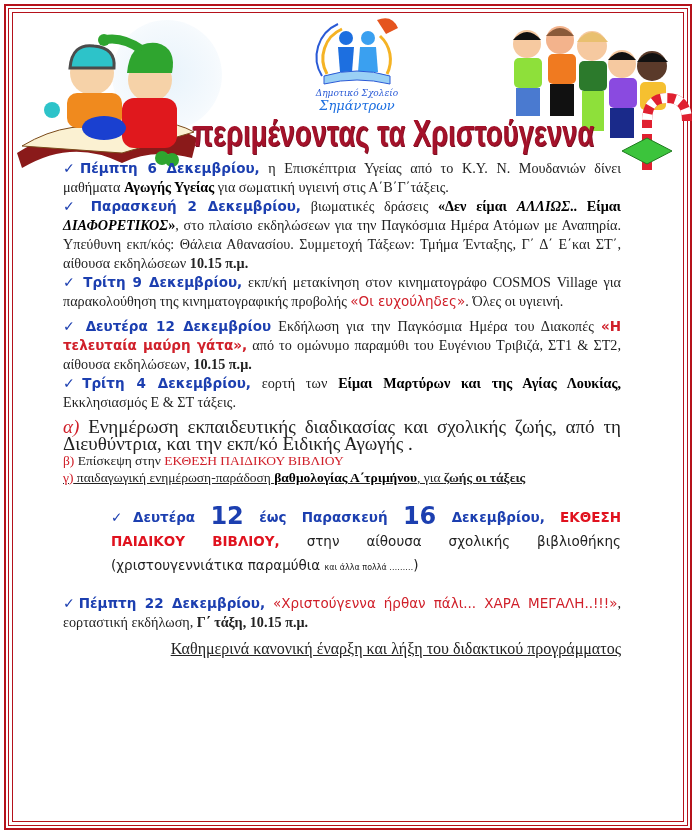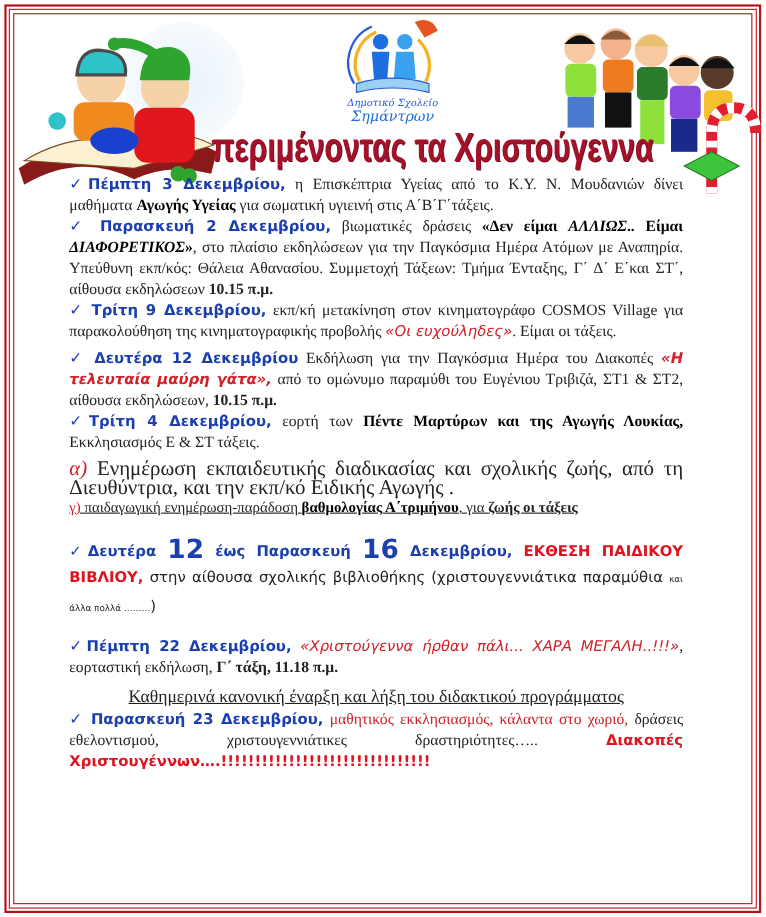--- a/index.html
+++ b/index.html
@@ -16,26 +16,26 @@
   .content{position:absolute;left:63px;top:159px;width:558px;font-size:14.2px;line-height:19px;color:#222;text-align:justify;}
   .p{margin:0;}
   .gap{height:6px;}
   .chk{color:#1c3fb0;font-family:"DejaVu Sans",sans-serif;font-weight:bold;}
   .day{color:#1c3fb0;font-family:"DejaVu Sans",sans-serif;font-weight:bold;font-size:13.5px;}
   .big{font-size:24px;vertical-align:-2px;}
   .red{color:#d0202a;}
   .redb{color:#000000;font-weight:bold;}
   .redi{color:#d0202a;font-style:italic;}
   .redsans{color:#e0121e;font-family:"DejaVu Sans",sans-serif;font-weight:bold;font-size:13.5px;}
-  .redsansi{color:#d0202a;font-family:"DejaVu Sans",sans-serif;font-style:italic;font-size:13.5px;}
+  .redsansi{color:#d0202a;font-family:"DejaVu Sans",sans-serif;font-size:13.5px;}
   .b{font-weight:bold;}
   .u{text-decoration:underline;}
-  .sans{font-family:"DejaVu Sans",sans-serif;font-size:13.5px;color:#222;}
+  .sans{font-family:"DejaVu Sans",sans-serif;font-size:13.5px;color:#222;margin-left:48px;}
   .tiny{font-size:8px;}
-  .center{text-align:center;}
+  .center{text-align:right;}
   .sign{position:absolute;left:340px;top:803px;font-family:"DejaVu Sans",sans-serif;font-size:13.5px;color:#111;margin-top:48px;}
 </style>
 </head>
 <body>
 
 <div class="frame-outer">
   <div class="frame-mid"></div>
   <div class="frame-inner"></div>
 </div>
 
@@ -96,44 +96,44 @@
     <path d="M165,160 L165,105 Q165,82 185,82 Q205,82 205,105" stroke="#e02030" stroke-width="10" fill="none"></path>
     <path d="M165,160 L165,105 Q165,82 185,82 Q205,82 205,105" stroke="#fff" stroke-width="10" stroke-dasharray="6 8" fill="none"></path>
     <path d="M140,135 L165,122 L190,135 L165,148 Z" fill="#3cc43c" stroke="#1e7a1e" stroke-width="1"></path>
   </svg>
 
   <div class="title">περιμένοντας τα Χριστούγεννα</div>
 </div>
 
 <div class="content">
 
-  <p class="p"><span class="chk">✓</span><span class="day">Πέμπτη 3 Δεκεμβρίου,</span><span> η Επισκέπτρια Υγείας από το Κ.Υ. Ν. Μουδανιών δίνει μαθήματα </span><span class="redb">Αγωγής Υγείας</span><span> για σωματική υγιεινή στις Α΄Β΄Γ΄τάξεις.</span></p>
+  <p class="p"><span class="chk">✓</span><span class="day">Πέμπτη 6 Δεκεμβρίου,</span><span> η Επισκέπτρια Υγείας από το Κ.Υ. Ν. Μουδανιών δίνει μαθήματα </span><span class="redb">Αγωγής Υγείας</span><span> για σωματική υγιεινή στις Α΄Β΄Γ΄τάξεις.</span></p>
 
   <p class="p"><span class="chk">✓</span> <span class="day">Παρασκευή 2 Δεκεμβρίου,</span><span> βιωματικές δράσεις </span><span class="redb"><span>«Δεν είμαι </span><i>ΑΛΛΙΩΣ</i><span>.. Είμαι </span><i>ΔΙΑΦΟΡΕΤΙΚΟΣ</i><span>»</span></span><span>, στο πλαίσιο εκδηλώσεων για την Παγκόσμια Ημέρα Ατόμων με Αναπηρία. Υπεύθυνη εκπ/κός: Θάλεια Αθανασίου. Συμμετοχή Τάξεων: Τμήμα Ένταξης, Γ΄ Δ΄ Ε΄και ΣΤ΄, αίθουσα εκδηλώσεων </span><span class="b">10.15 π.μ.</span></p>
 
-  <p class="p"><span class="chk">✓</span> <span class="day">Τρίτη 9 Δεκεμβρίου,</span><span> εκπ/κή μετακίνηση στον κινηματογράφο COSMOS Village για παρακολούθηση της κινηματογραφικής προβολής </span><span class="redsansi">«Οι ευχούληδες»</span><span>. Είμαι οι τάξεις.</span></p>
+  <p class="p"><span class="chk">✓</span> <span class="day">Τρίτη 9 Δεκεμβρίου,</span><span> εκπ/κή μετακίνηση στον κινηματογράφο COSMOS Village για παρακολούθηση της κινηματογραφικής προβολής </span><span class="redsansi">«Οι ευχούληδες»</span><span>. Όλες οι υγιεινή.</span></p>
 
   <div class="gap"></div>
 
   <p class="p"><span class="chk">✓</span> <span class="day">Δευτέρα 12 Δεκεμβρίου</span><span> Εκδήλωση για την Παγκόσμια Ημέρα του Διακοπές </span><span class="redsansi" style="font-weight:bold">«Η τελευταία μαύρη γάτα»,</span><span> από το ομώνυμο παραμύθι του Ευγένιου Τριβιζά, ΣΤ1 &amp; ΣΤ2, αίθουσα εκδηλώσεων, </span><span class="b">10.15 π.μ.</span></p>
 
-  <p class="p"><span class="chk">✓</span><span class="day">Τρίτη 4 Δεκεμβρίου,</span><span> εορτή των </span><span class="redb">Πέντε Μαρτύρων και της Αγωγής Λουκίας,</span><span> Εκκλησιασμός Ε &amp; ΣΤ τάξεις.</span></p>
+  <p class="p"><span class="chk">✓</span><span class="day">Τρίτη 4 Δεκεμβρίου,</span><span> εορτή των </span><span class="redb">Είμαι Μαρτύρων και της Αγίας Λουκίας,</span><span> Εκκλησιασμός Ε &amp; ΣΤ τάξεις.</span></p>
 
   <div class="gap"></div>
 
   <p class="p" style="font-size:19px;line-height:17px"><span class="redi">α)</span><span> Ενημέρωση εκπαιδευτικής διαδικασίας και σχολικής ζωής, από τη Διευθύντρια, και την εκπ/κό Ειδικής Αγωγής .</span></p>
+  <p class="p" style="font-size:13.5px;line-height:17px"><span class="red">β)</span><span> Επίσκεψη στην </span><span class="red">ΕΚΘΕΣΗ ΠΑΙΔΙΚΟΥ ΒΙΒΛΙΟΥ</span></p>
   <p class="p u" style="font-size:13.5px;line-height:17px"><span class="red">γ)</span><span> παιδαγωγική ενημέρωση-παράδοση </span><span class="redb">βαθμολογίας Α΄τριμήνου</span><span>, για </span><span class="b">ζωής οι τάξεις</span></p>
 
   <div style="height:18px"></div>
 
   <p class="p sans" style="line-height:24px"><span class="chk">✓</span><span class="day"><span>Δευτέρα </span><span class="big">12</span><span> έως Παρασκευή </span><span class="big">16</span><span> Δεκεμβρίου,</span></span><span class="redsans"> ΕΚΘΕΣΗ ΠΑΙΔΙΚΟΥ ΒΙΒΛΙΟΥ,</span><span> στην αίθουσα σχολικής βιβλιοθήκης (χριστουγεννιάτικα παραμύθια </span><span class="tiny">και άλλα πολλά ………</span><span>)</span></p>
 
   <div style="height:14px"></div>
 
-  <p class="p"><span class="chk">✓</span><span class="day">Πέμπτη 22 Δεκεμβρίου,</span><span class="redsansi"> «Χριστούγεννα ήρθαν πάλι... ΧΑΡΑ ΜΕΓΑΛΗ..!!!»</span><span>, εορταστική εκδήλωση, </span><span class="b">Γ΄ τάξη, 11.18 π.μ.</span></p>
+  <p class="p"><span class="chk">✓</span><span class="day">Πέμπτη 22 Δεκεμβρίου,</span><span class="redsansi"> «Χριστούγεννα ήρθαν πάλι... ΧΑΡΑ ΜΕΓΑΛΗ..!!!»</span><span>, εορταστική εκδήλωση, </span><span class="b">Γ΄ τάξη, 10.15 π.μ.</span></p>
 
   <div style="height:6px"></div>
   <p class="p center u" style="font-size:16px;line-height:22px">Καθημερινά κανονική έναρξη και λήξη του διδακτικού προγράμματος</p>
 
-  <p class="p"><span class="chk">✓</span> <span class="day">Παρασκευή 23 Δεκεμβρίου,</span><span class="red"> μαθητικός εκκλησιασμός, κάλαντα στο χωριό,</span><span> δράσεις εθελοντισμού, χριστουγεννιάτικες δραστηριότητες….. </span><span class="redsans">Διακοπές Χριστουγέννων….!!!!!!!!!!!!!!!!!!!!!!!!!!!!!!!</span></p>
 </div>
 
 <div class="sign">Από τη Διεύθυνση του σχολείου</div>
 
 </body></html>

